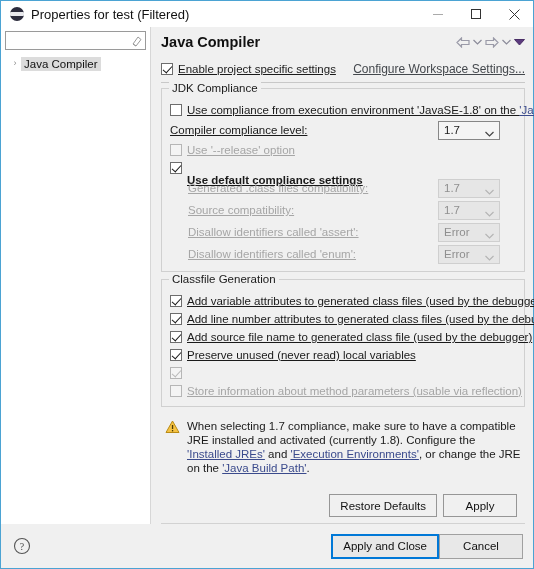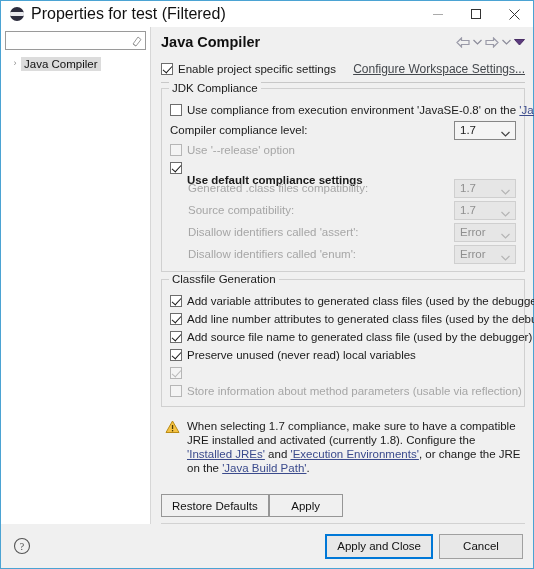--- a/index.html
+++ b/index.html
@@ -42,21 +42,21 @@
     border-radius: 50%;
     background: #2b2b3c;
   }
   #title-icon .band {
     position: absolute; left: 1px; top: 6px;
     width: 14px; height: 4px;
     background: #e8e8ec;
     border-radius: 1px;
   }
   #title-text {
-    font-size: 16px;
+    font-size: 13px;
     color: #111;
     white-space: nowrap;
   }
   #wincontrols {
     position: absolute; right: 0; top: 0;
     height: 26px;
     display: flex;
   }
   .wbtn {
     width: 38px; height: 26px;
@@ -183,42 +183,42 @@
     content: "";
     position: absolute;
     left: 3px; top: 0px;
     width: 4px; height: 8px;
     border: solid #1a1a1a;
     border-width: 0 1.6px 1.6px 0;
     transform: rotate(42deg);
   }
   .cb.disabled { border-color: #b6b6b6; background: #f4f4f4; }
   .cb.disabled.checked::after { border-color: #b9b9b9; }
-  .lbl { font-size: 11.5px; color: #1a1a1a; white-space: nowrap; }
+  .lbl { font-size: 11.5px; color: #1a1a1a; white-space: nowrap; text-decoration: underline; }
   .lbl.disabled { color: #a6a6a6; }
 
   #enable-row { height: 22px; padding-top: 2px; }
   #workspace-link {
     margin-left: auto;
     font-size: 12px;
     color: #44484d;
     text-decoration: underline;
     cursor: pointer;
   }
   #hr-under-enable {
     height: 1px;
     background: #c8c8c8;
     margin: 3px 0 5px 0;
   }
 
   
   .group {
     border: 1px solid #d0d0d0;
     margin-bottom: 7px;
-    padding: 0 0 6px 0;
+    padding: 0 16px 6px 0;
     position: relative;
   }
   .group > .group-title {
     position: absolute;
     top: -7px; left: 7px;
     background: #f0f0f0;
     padding: 0 3px;
     font-size: 11.5px;
     color: #1a1a1a;
   }
@@ -279,41 +279,43 @@
     border: 1px solid #adadad;
     background: #e1e1e1;
     font-family: "Liberation Sans", sans-serif;
     font-size: 11.5px;
     color: #111;
     display: flex; align-items: center; justify-content: center;
     padding: 0 10px;
   }
   #apply-row {
     display: flex;
+    justify-content: flex-end;
+    gap: 6px;
     padding: 0 8px 6px 0;
   }
   #apply-row .btn { background: #f0f0f0; border-color: #969696; }
   #content-bottom-line {
     height: 1px; background: #d2d2d2;
   }
 
   
   #footer {
     height: 44px;
     flex: 0 0 44px;
     background: #f0f0f0;
     display: flex;
     align-items: center;
     padding: 0 10px 0 12px;
   }
   #help-icon { width: 18px; height: 18px; }
   #footer-buttons {
     margin-left: auto;
     display: flex;
-    gap: 6px;
+    gap: 0;
   }
   #apply-and-close {
     border: 2px solid #0078d7;
     background: #e8e8e8;
     height: 25px;
     min-width: 98px;
   }
   #cancel-button {
     background: #e8e8e8;
     border: 1px solid #a0a0a0;
@@ -409,21 +411,21 @@
           <span id="workspace-link">Configure Workspace Settings...</span>
         </div>
         <div id="hr-under-enable"></div>
 
         <div class="group">
           <div class="group-title">JDK Compliance</div>
           <div class="group-body">
 
             <div class="chk-row">
               <span class="cb"></span>
-              <span class="lbl"><span>Use compliance from execution environment 'JavaSE-0.8' on the </span><a style="color:#3a4a8c;text-decoration:underline;">'Java Build Path'</a></span>
+              <span class="lbl"><span>Use compliance from execution environment 'JavaSE-1.8' on the </span><a style="color:#3a4a8c;text-decoration:underline;">'Java Build Path'</a></span>
             </div>
 
             <div class="combo-row">
               <span class="clabel lbl">Compiler compliance level:</span>
               <span class="combo">
                 <span>1.7</span>
                 <span class="chev">
                   <svg width="9" height="6" viewBox="0 0 9 6">
                       <path d="M0.5 1 L4.5 5 L8.5 1" fill="none" stroke="#444" stroke-width="1.2"></path>
                     </svg>

